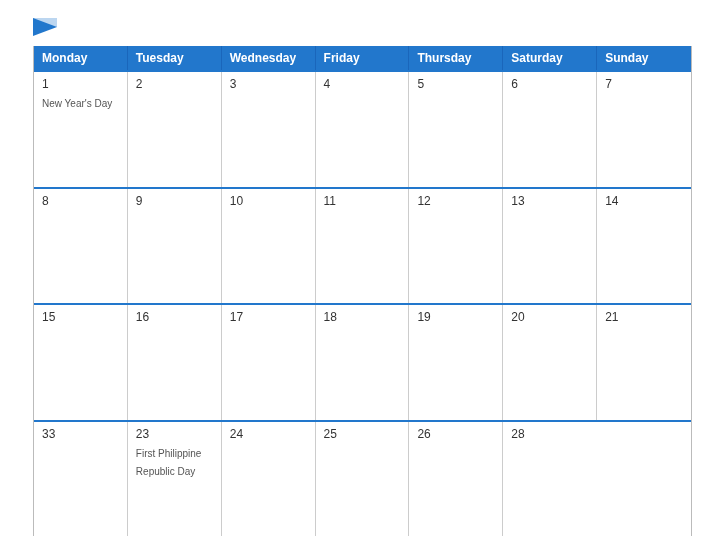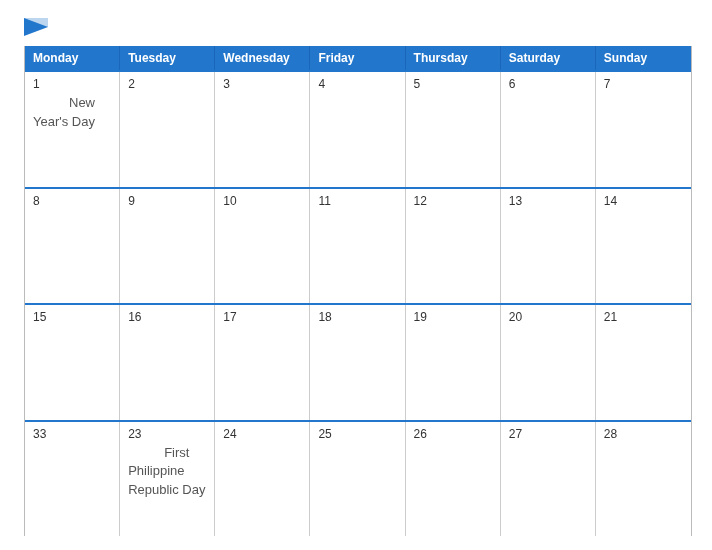--- a/index.html
+++ b/index.html
@@ -6,21 +6,21 @@
     body {
       font-family: Arial, sans-serif;
       background: #fff;
       width: 712px;
       height: 550px;
       overflow: hidden;
     }
     .calendar-container {
       width: 712px;
       height: 550px;
-      padding: 18px 20px 14px 24px;
+      padding: 18px 20px 14px 33px;
       display: flex;
       flex-direction: column;
     }
     .header {
       display: flex;
       align-items: center;
       justify-content: space-between;
       margin-bottom: 12px;
       position: relative;
     }
@@ -95,24 +95,23 @@
     .day-cell.empty {
       background: #f5f5f5;
     }
     .day-number {
       font-size: 12px;
       color: #333;
       display: block;
       margin-bottom: 2px;
     }
     .day-event {
-      font-size: 13px;
+      font-size: 10px;
       color: #555;
       line-height: 1.3;
-      margin-left: 36px;
     }
     .logo-wrapper {
       display: flex;
       flex-direction: column;
       align-items: flex-start;
     }
     .logo-line1 {
       display: flex;
       align-items: center;
     }
@@ -228,21 +227,18 @@
           <div class="day-cell">
             <span class="day-number">24</span>
           </div>
           <div class="day-cell">
             <span class="day-number">25</span>
           </div>
           <div class="day-cell">
             <span class="day-number">26</span>
           </div>
           <div class="day-cell">
-            <span class="day-number">27</span>
-          </div>
-          <div class="day-cell">
             <span class="day-number">28</span>
           </div>
         </div>
       </div>
   </div>
 </div>
 
 </body></html>

